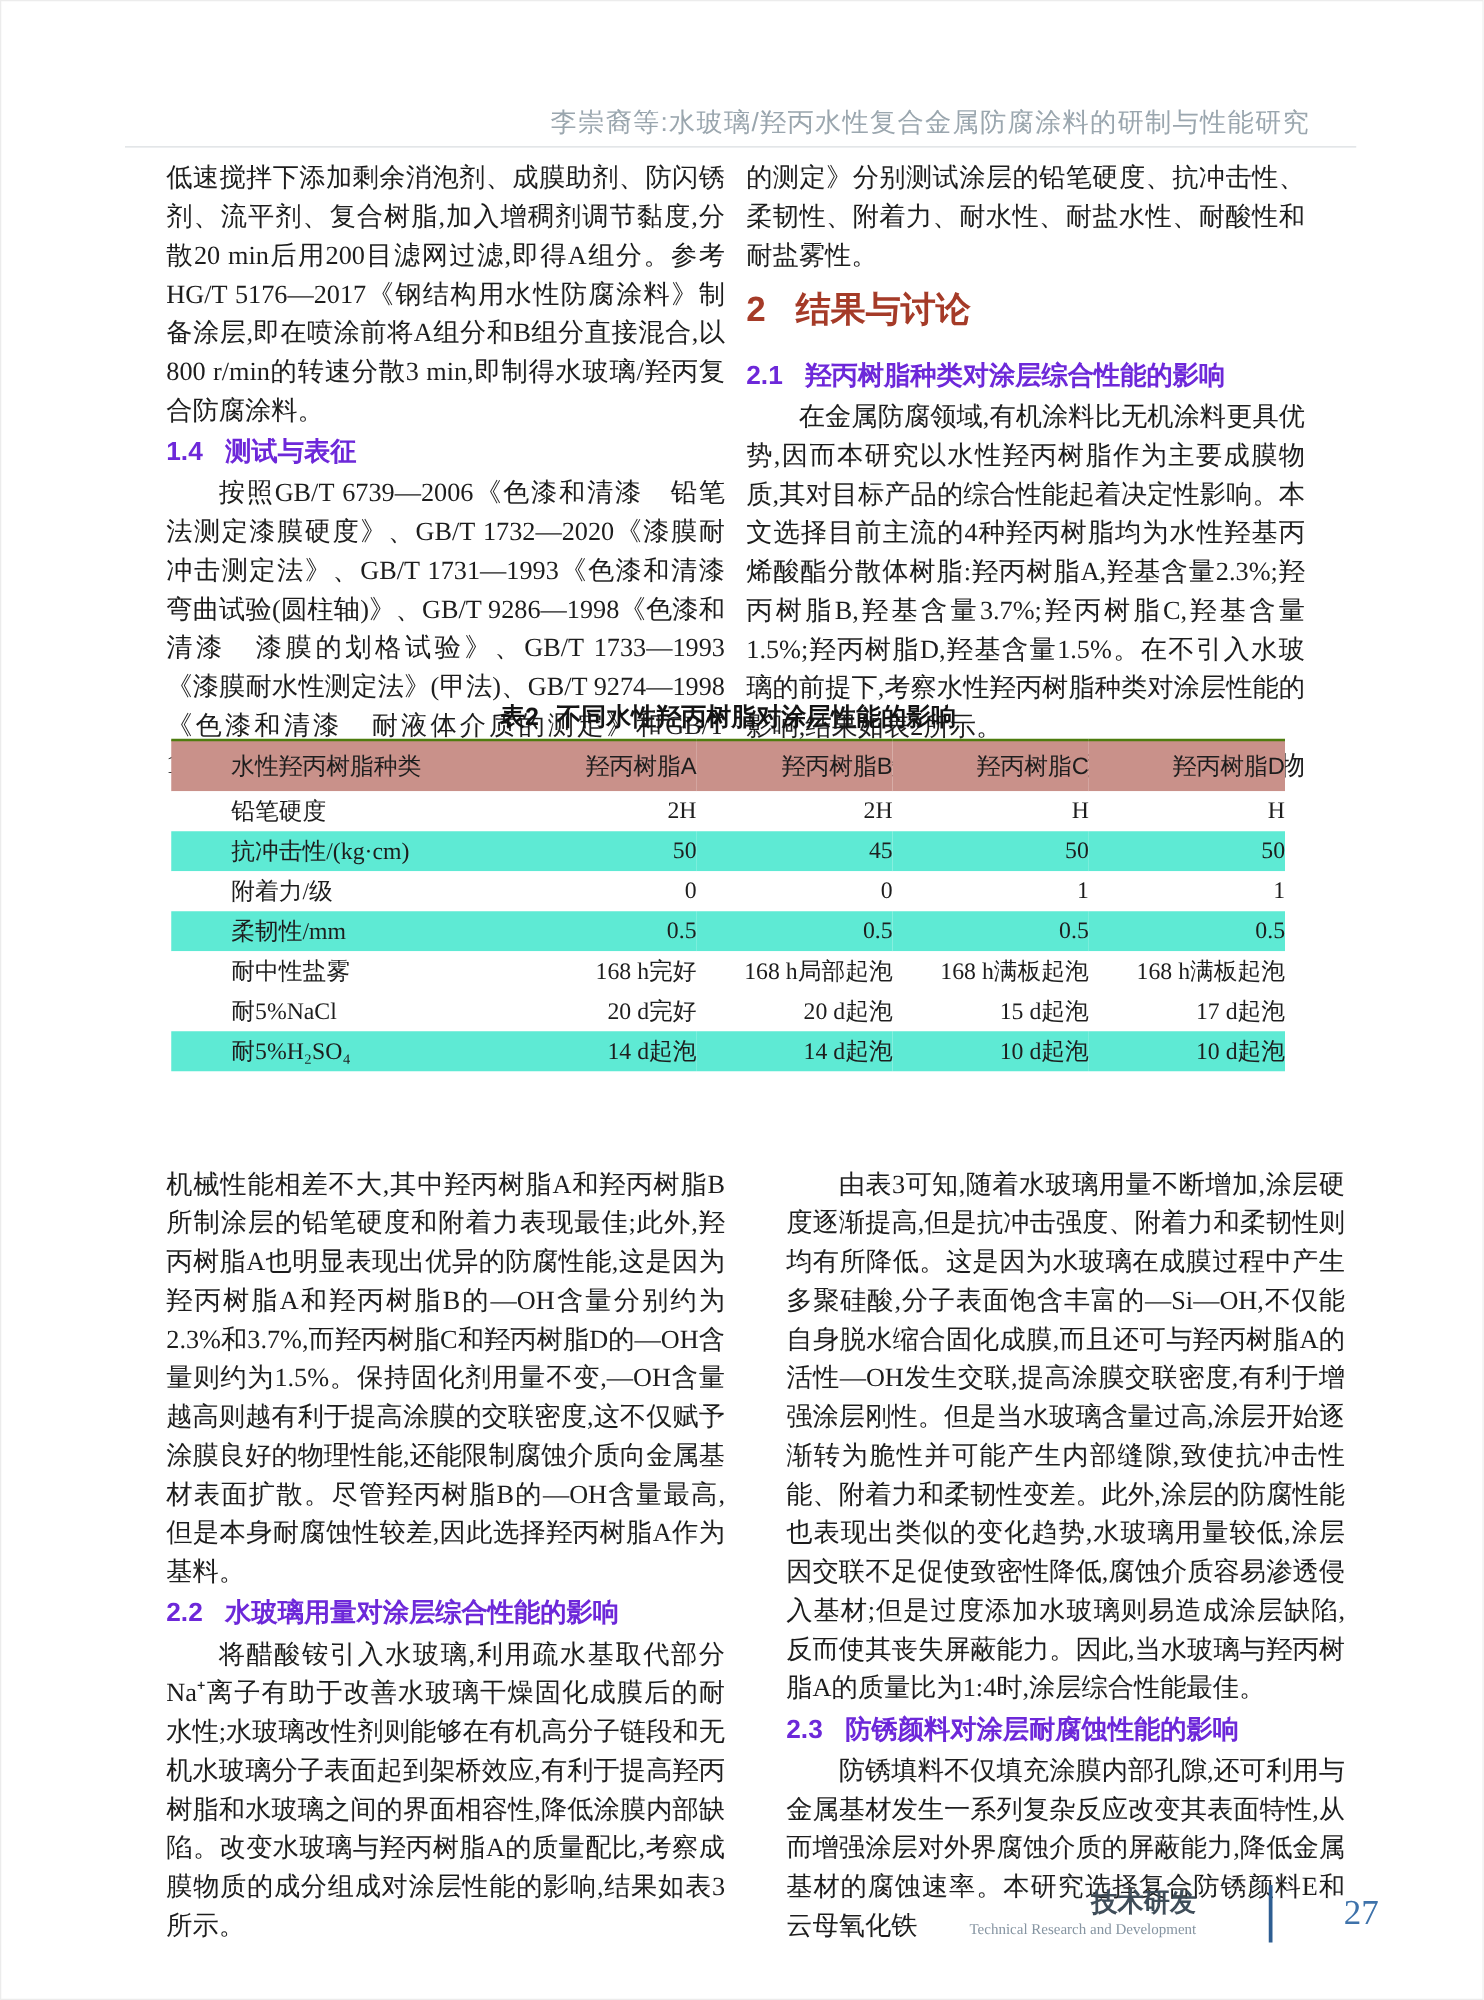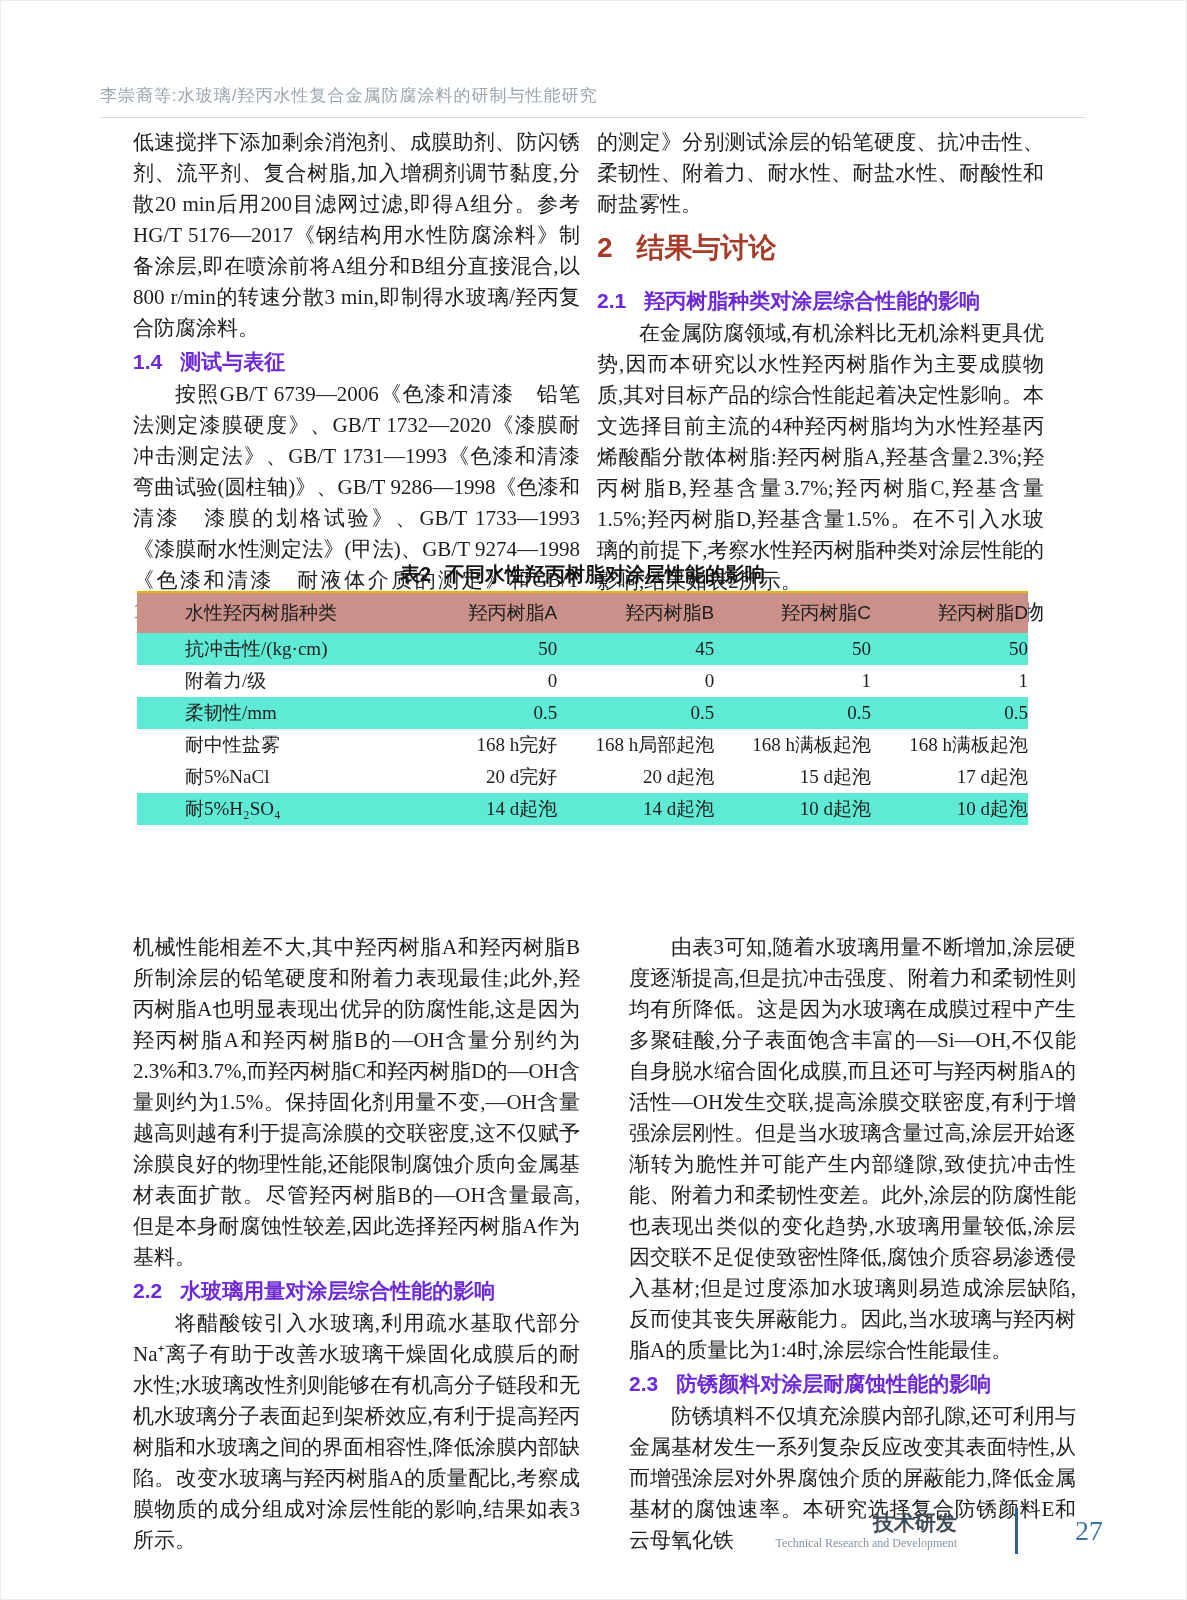--- a/index.html
+++ b/index.html
@@ -1,21 +1,21 @@
 <!DOCTYPE html>
 <html><head>
 <meta charset="utf-8">
 <style>
   html,body{margin:0;padding:0;background:#ffffff;}
   .page{position:relative;width:1187px;height:1600px;background:#ffffff;overflow:hidden;
         font-family:"Liberation Serif",serif;color:#1d1d1d;box-shadow:inset 0 0 0 1px #ececec;}
 
   
-  .running-head{position:absolute;top:84px;left:100px;width:948px;text-align:left;
-        font-family:"Liberation Sans",sans-serif;font-size:17px;color:#9aa6ae;letter-spacing:1px;}
+  .running-head{position:absolute;top:84px;left:100px;width:948px;text-align:right;
+        font-family:"Liberation Sans",sans-serif;font-size:21px;color:#9aa6ae;letter-spacing:1px;}
   .head-rule{position:absolute;top:117px;left:100px;width:985px;height:1px;background:#dadee1;}
 
   
   .col{position:absolute;width:447px;font-size:21px;line-height:31px;text-align:justify;}
   .col p{margin:0;}
   p.indent{text-indent:2em;}
   .h-sub{font-family:"Liberation Sans",sans-serif;font-weight:bold;color:#6d28d9;
         font-size:21px;line-height:33px;margin:1px 0;text-align:left;}
   .h-sub .num{margin-right:18px;}
   .h-main{font-family:"Liberation Sans",sans-serif;font-weight:bold;color:#a53b28;
@@ -23,21 +23,21 @@
   .h-main .num{margin-right:24px;}
 
   
   .table-block{position:absolute;left:137px;top:561px;width:891px;}
   .tbl-title-zh{text-align:center;font-family:"Liberation Sans",sans-serif;font-weight:bold;
         font-size:20px;line-height:27px;color:#141414;}
   .tbl-title-zh .lbl{margin-right:14px;}
   .tbl-title-en{text-align:center;font-family:"Liberation Serif",serif;font-weight:bold;
         font-size:19px;line-height:27px;color:#141414;}
   .tbl-title-en .lbl{margin-right:12px;}
-  table{border-collapse:collapse;width:100%;margin-top:3px;border-top:2px solid #eab308;}
+  table{border-collapse:collapse;width:100%;margin-top:3px;border-top:2px solid #4d7c0f;}
   th,td{font-weight:normal;font-size:19px;padding:0;}
   thead th{background:#c9918a;height:40px;font-family:"Liberation Sans",sans-serif;}
   tbody td{height:32px;background:#ffffff;}
   tr.row-alt td{background:#5eead4;}
   .lab{text-align:left;padding-left:48px;width:255px;}
   .val{text-align:right;}
 
   
   .footer{position:absolute;right:84px;bottom:46px;display:flex;align-items:center;gap:48px;}
   .footer-text{text-align:right;margin-right:10px;}
@@ -83,20 +83,27 @@
       <thead>
         <tr>
           <th class="lab">水性羟丙树脂种类</th>
           <th class="val">羟丙树脂A</th>
           <th class="val">羟丙树脂B</th>
           <th class="val">羟丙树脂C</th>
           <th class="val">羟丙树脂D</th>
         </tr>
       </thead>
       <tbody>
+        <tr>
+          <td class="lab">铅笔硬度</td>
+          <td class="val">2H</td>
+          <td class="val">2H</td>
+          <td class="val">H</td>
+          <td class="val">H</td>
+        </tr>
         <tr class="row-alt">
           <td class="lab">抗冲击性/(kg·cm)</td>
           <td class="val">50</td>
           <td class="val">45</td>
           <td class="val">50</td>
           <td class="val">50</td>
         </tr>
         <tr>
           <td class="lab">附着力/级</td>
           <td class="val">0</td>

